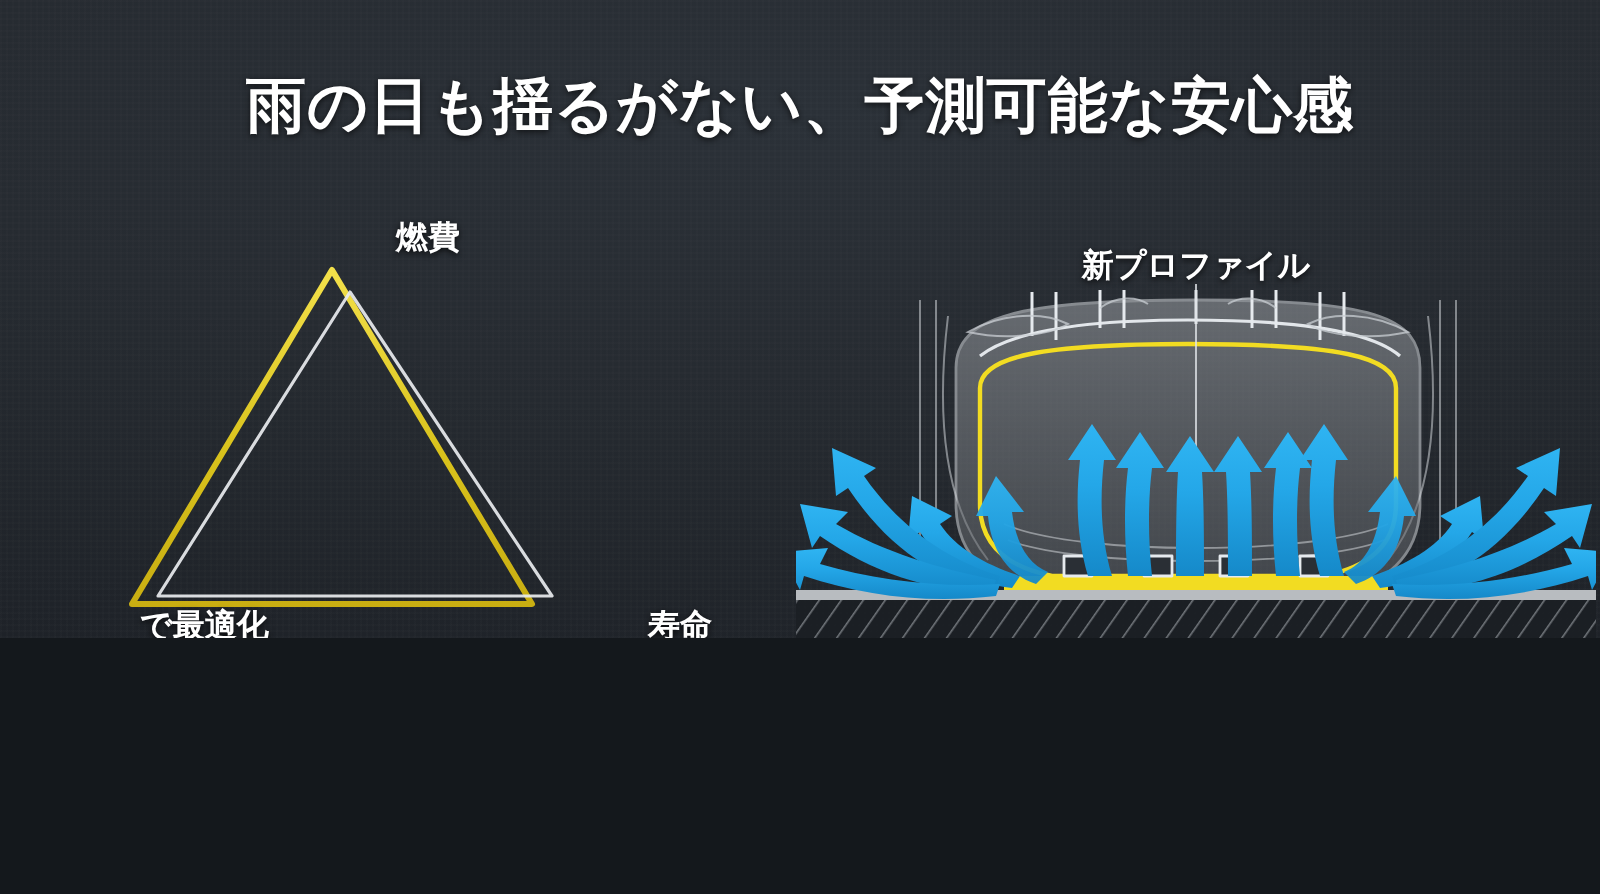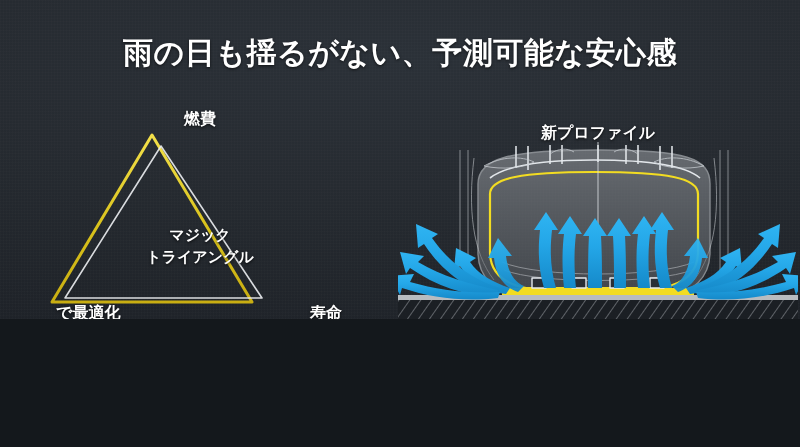--- a/index.html
+++ b/index.html
@@ -31,24 +31,25 @@
     font-weight: bold;
     letter-spacing: 0.5px;
     color: #ffffff;
     text-shadow: 0 1px 3px rgba(0,0,0,0.65);
     white-space: nowrap;
   }
 
   
   #left-panel {
     position: absolute;
-    left: 40px;
+    left: 54px;
     top: 100px;
     width: 320px;
     height: 240px;
+    font-family: Liberation Mono, monospace;
   }
   #triangle-svg {
     position: absolute;
     left: 0; top: 0;
     width: 320px;
     height: 240px;
   }
   .tri-label {
     position: absolute;
     font-size: 16px;
@@ -181,24 +182,20 @@
 
       <polygon points="121,46 222,198 25,198" fill="none" stroke="#e9ecef" stroke-width="1.6" stroke-linejoin="round" opacity="0.92"></polygon>
 
       <line x1="14" y1="202" x2="210" y2="202" stroke="url(#baseFade)" stroke-width="2.2" opacity="0.55"></line>
     </svg>
 
     <div class="tri-label" id="label-top">燃費</div>
     <div class="tri-label" id="label-left">で最適化</div>
     <div class="tri-label" id="label-right">寿命</div>
 
-    <div id="tri-center">
-      <div>マジック</div>
-      <div>トライアングル</div>
-    </div>
   </div>
 
   <div id="right-panel">
 
     <div id="tire-label">新プロファイル</div>
 
     <svg id="tire-svg" viewBox="0 0 400 228">
       <defs>
         <linearGradient id="casingFill" x1="0" y1="0" x2="0" y2="1">
           <stop offset="0%" stop-color="#9a9ea3"></stop>

